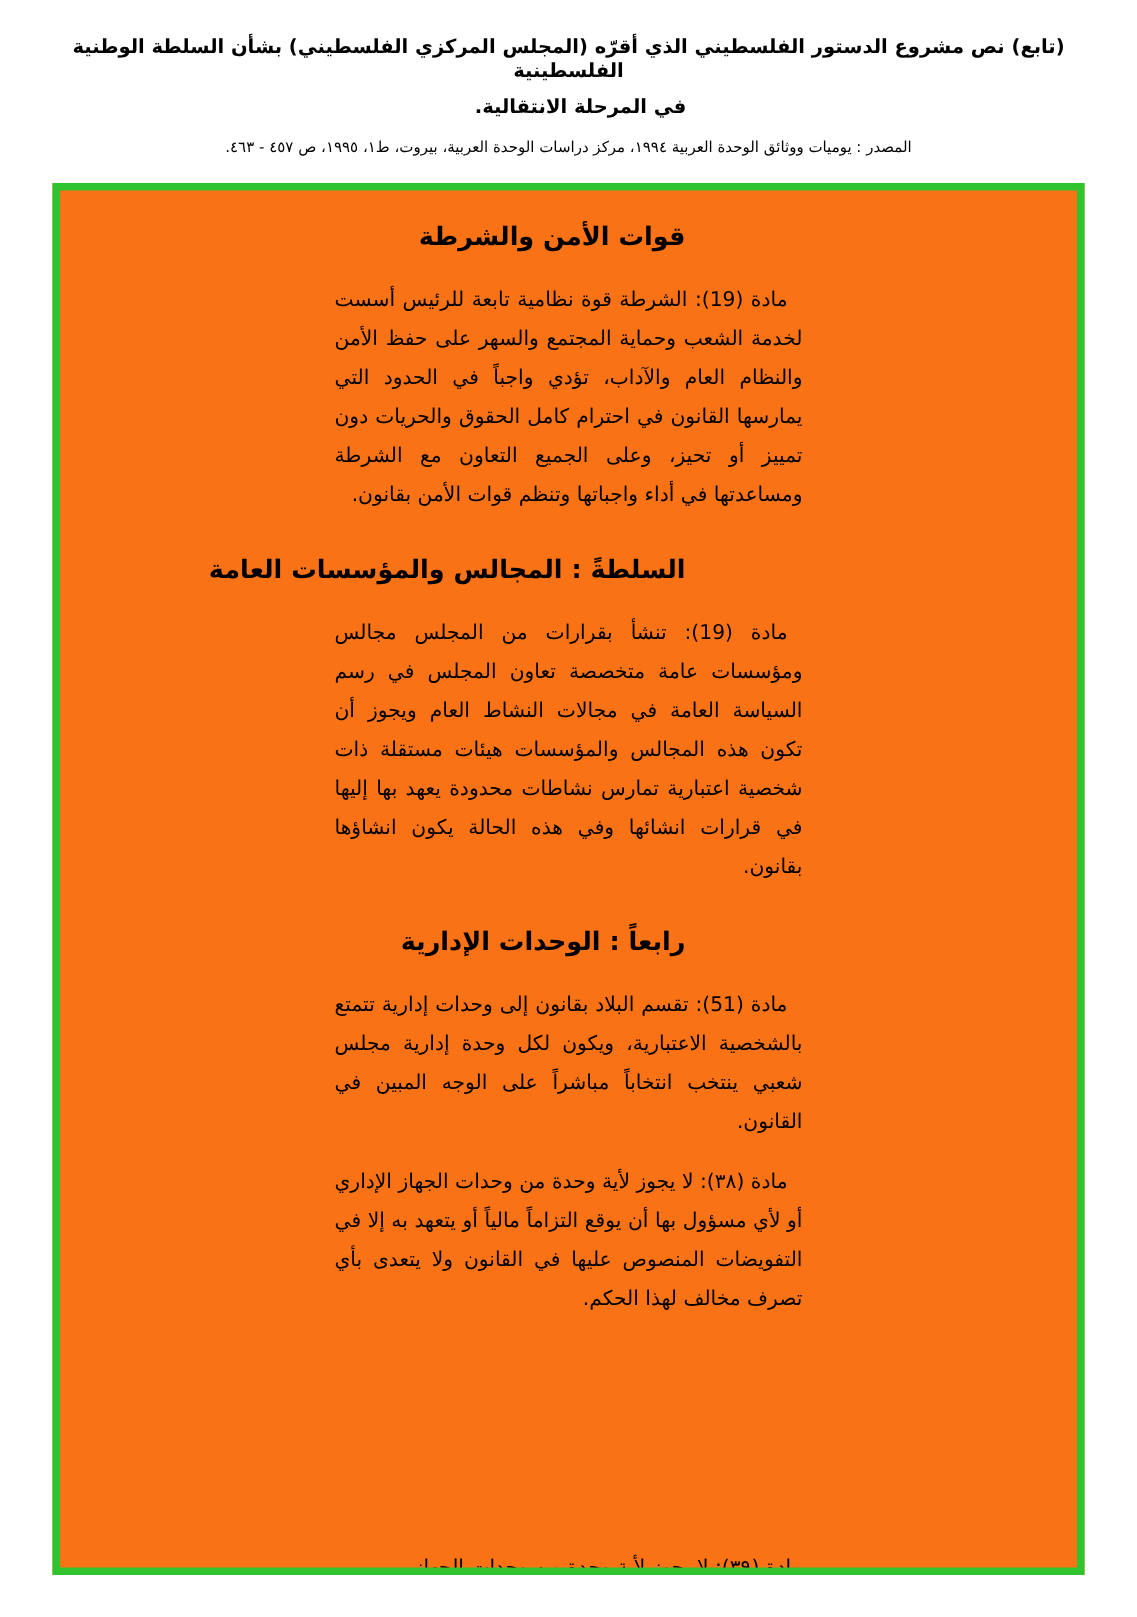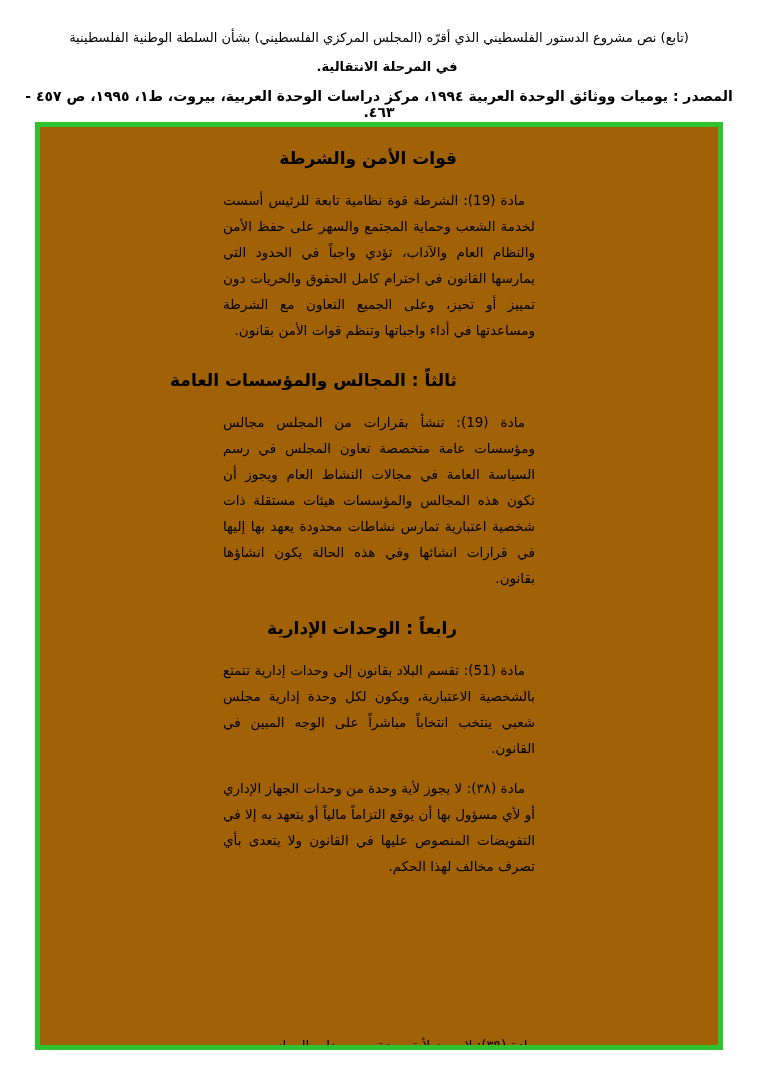--- a/index.html
+++ b/index.html
@@ -17,46 +17,46 @@
     direction: rtl;
   }
 
   
   .page-header {
     padding-top: 24px;
     text-align: center;
   }
   .header-line1 {
     font-size: 13px;
-    font-weight: normal;
+    font-weight: bold;
     padding: 0 28px;
-    line-height: 27px;
+    line-height: 16px;
   }
   .header-line2 {
     font-size: 13px;
     font-weight: bold;
     margin-top: 8px;
     margin-left: 16px;
   }
   .source-line {
-    font-size: 14px;
-    font-weight: bold;
+    font-size: 10px;
+    font-weight: normal;
     margin-top: 14px;
     padding: 0 20px;
   }
 
   
   .green-box {
     position: absolute;
     left: 35px;
     top: 122px;
     width: 678px;   
     height: 918px;  
     border: 5px solid #8b5cf6;
-    background: #a16207;
+    background: #f97316;
     overflow: hidden;
   }
   .content-column {
     width: 312px;
     margin: 0 auto;
     padding-top: 10px;
   }
 
   .section-heading {
     font-size: 17px;
@@ -100,21 +100,21 @@
   <div class="header-line2">في المرحلة الانتقالية.</div>
   <div class="source-line">المصدر : يوميات ووثائق الوحدة العربية ١٩٩٤، مركز دراسات الوحدة العربية، بيروت، ط١، ١٩٩٥، ص ٤٥٧ - ٤٦٣.</div>
 </header>
 
 <div class="green-box" style="border-color: rgb(47, 196, 47);">
   <div class="content-column">
 
     <h2 class="section-heading first">قوات الأمن والشرطة</h2>
     <p class="article-paragraph">مادة (19): الشرطة قوة نظامية تابعة للرئيس أسست لخدمة الشعب وحماية المجتمع والسهر على حفظ الأمن والنظام العام والآداب، تؤدي واجباً في الحدود التي يمارسها القانون في احترام كامل الحقوق والحريات دون تمييز أو تحيز، وعلى الجميع التعاون مع الشرطة ومساعدتها في أداء واجباتها وتنظم قوات الأمن بقانون.</p>
 
-    <h2 class="section-heading">ثالثاً :  المجالس والمؤسسات العامة</h2>
+    <h2 class="section-heading">السلطةً :  المجالس والمؤسسات العامة</h2>
     <p class="article-paragraph">مادة (19): تنشأ بقرارات من المجلس مجالس ومؤسسات عامة متخصصة تعاون المجلس في رسم السياسة العامة في مجالات النشاط العام ويجوز أن تكون هذه المجالس والمؤسسات هيئات مستقلة ذات شخصية اعتبارية تمارس نشاطات محدودة يعهد بها إليها في قرارات انشائها وفي هذه الحالة يكون انشاؤها بقانون.</p>
 
     <h2 class="section-heading">رابعاً :  الوحدات الإدارية</h2>
     <p class="article-paragraph">مادة (51): تقسم البلاد بقانون إلى وحدات إدارية تتمتع بالشخصية الاعتبارية، ويكون لكل وحدة إدارية مجلس شعبي ينتخب انتخاباً مباشراً على الوجه المبين في القانون.</p>
 
     <p class="article-paragraph">مادة (٣٨): لا يجوز لأية وحدة من وحدات الجهاز الإداري أو لأي مسؤول بها أن يوقع التزاماً مالياً أو يتعهد به إلا في التفويضات المنصوص عليها في القانون ولا يتعدى بأي تصرف مخالف لهذا الحكم.</p>
 
   </div>
 
   <p class="clipped-line">مادة (٣٩): لا يجوز لأية وحدة من وحدات الجهاز</p>

